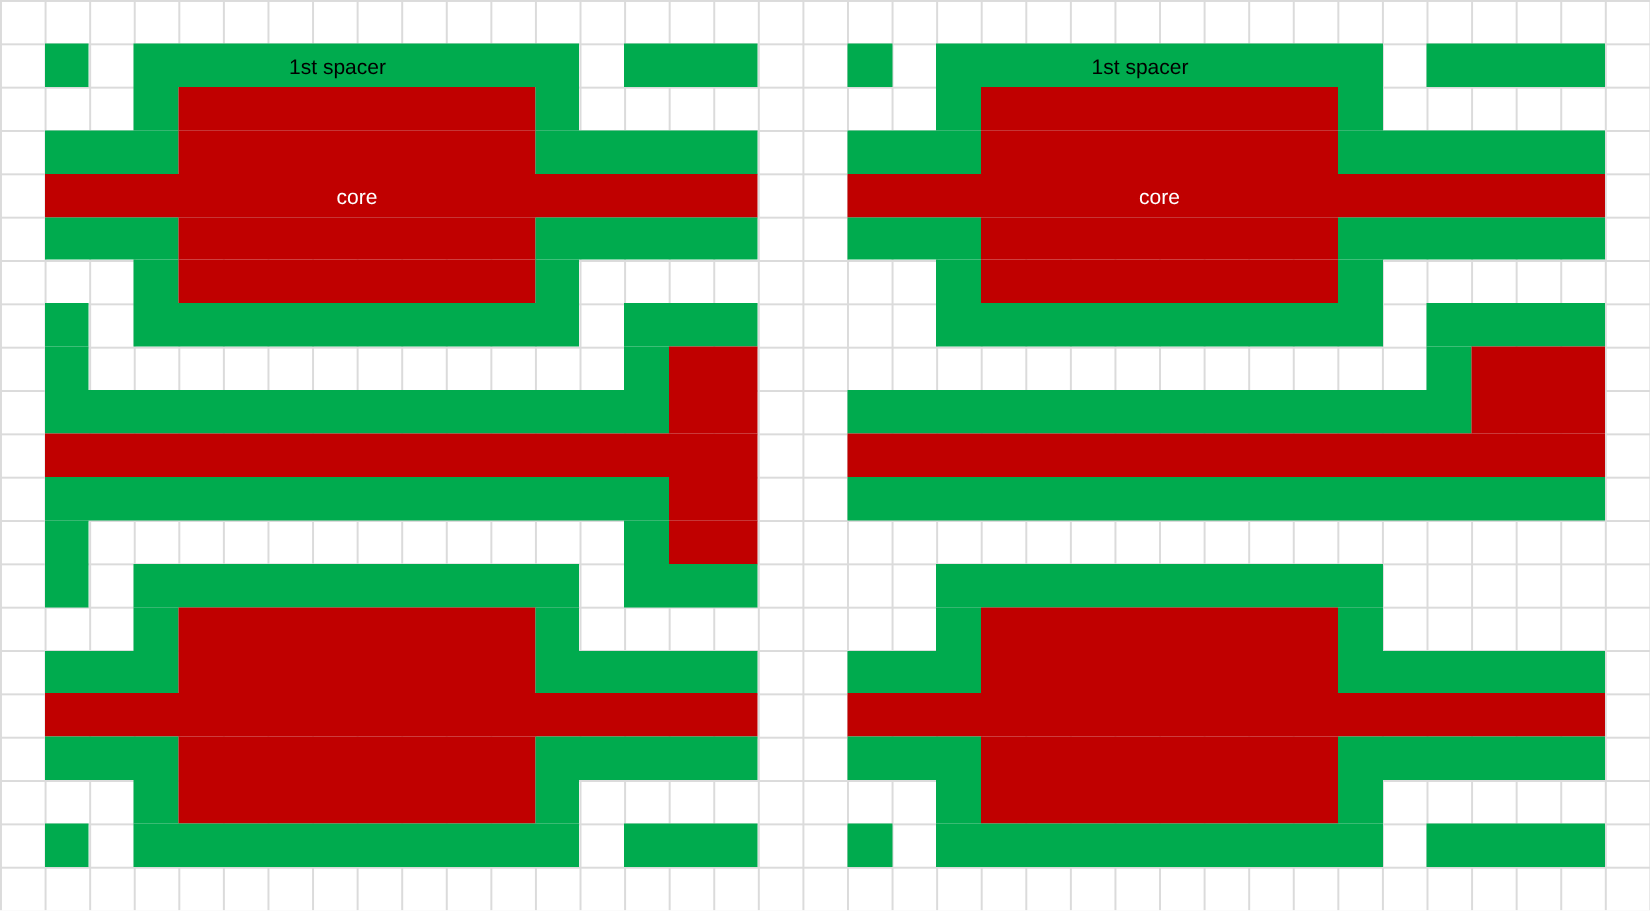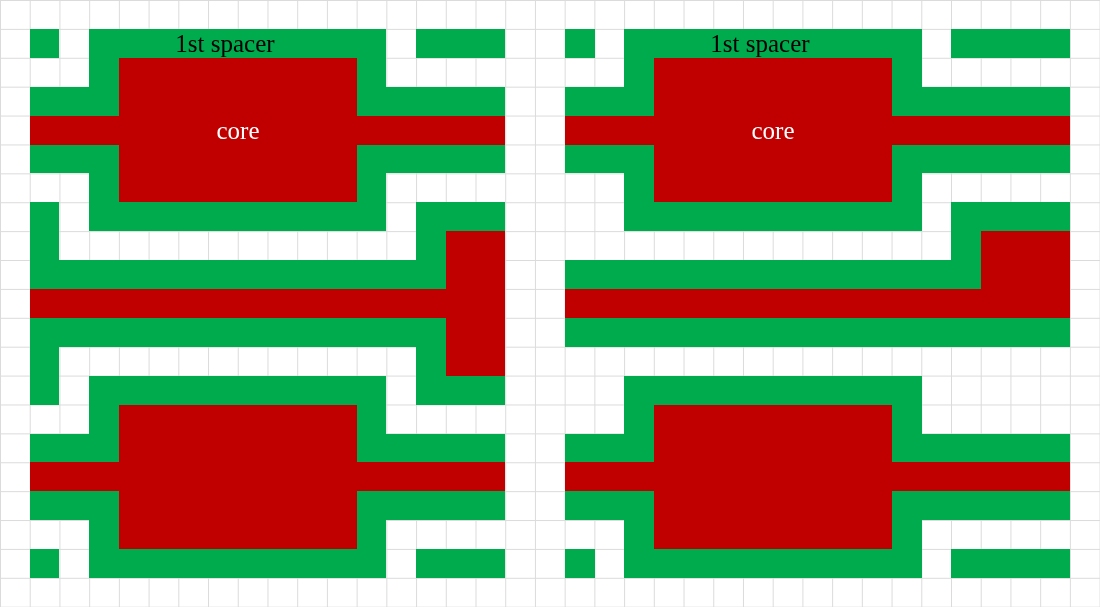--- a/index.html
+++ b/index.html
@@ -19,26 +19,25 @@
       linear-gradient(to bottom, #dbdbdb 1px, transparent 1px);
     background-size: 29.72973px 28.904762px;
   }
   #cell-layer { position: absolute; left: 0; top: 0; right: 0; bottom: 0; }
   .run { position: absolute; }
   .label {
     position: absolute;
     display: flex;
     align-items: center;
     justify-content: center;
-    font-size: 25px;
+    font-size: 14px;
     line-height: 1;
     pointer-events: none;
     box-sizing: border-box;
     white-space: nowrap;
-    font-family: Liberation Serif, serif;
   }
   #lbl-spacer-left  { left: 89px;  top: 29px; width: 298px; height: 29px; padding-right: 26px; color: #000000; }
   #lbl-spacer-right { left: 624px; top: 29px; width: 298px; height: 29px; padding-right: 26px; color: #000000; }
   #lbl-core-left    { left: 119px; top: 58px; width: 238px; height: 145px; color: #ffffff; }
   #lbl-core-right   { left: 654px; top: 58px; width: 238px; height: 145px; color: #ffffff; }
 </style>
 </head>
 <body>
 
 <div class="stage">

